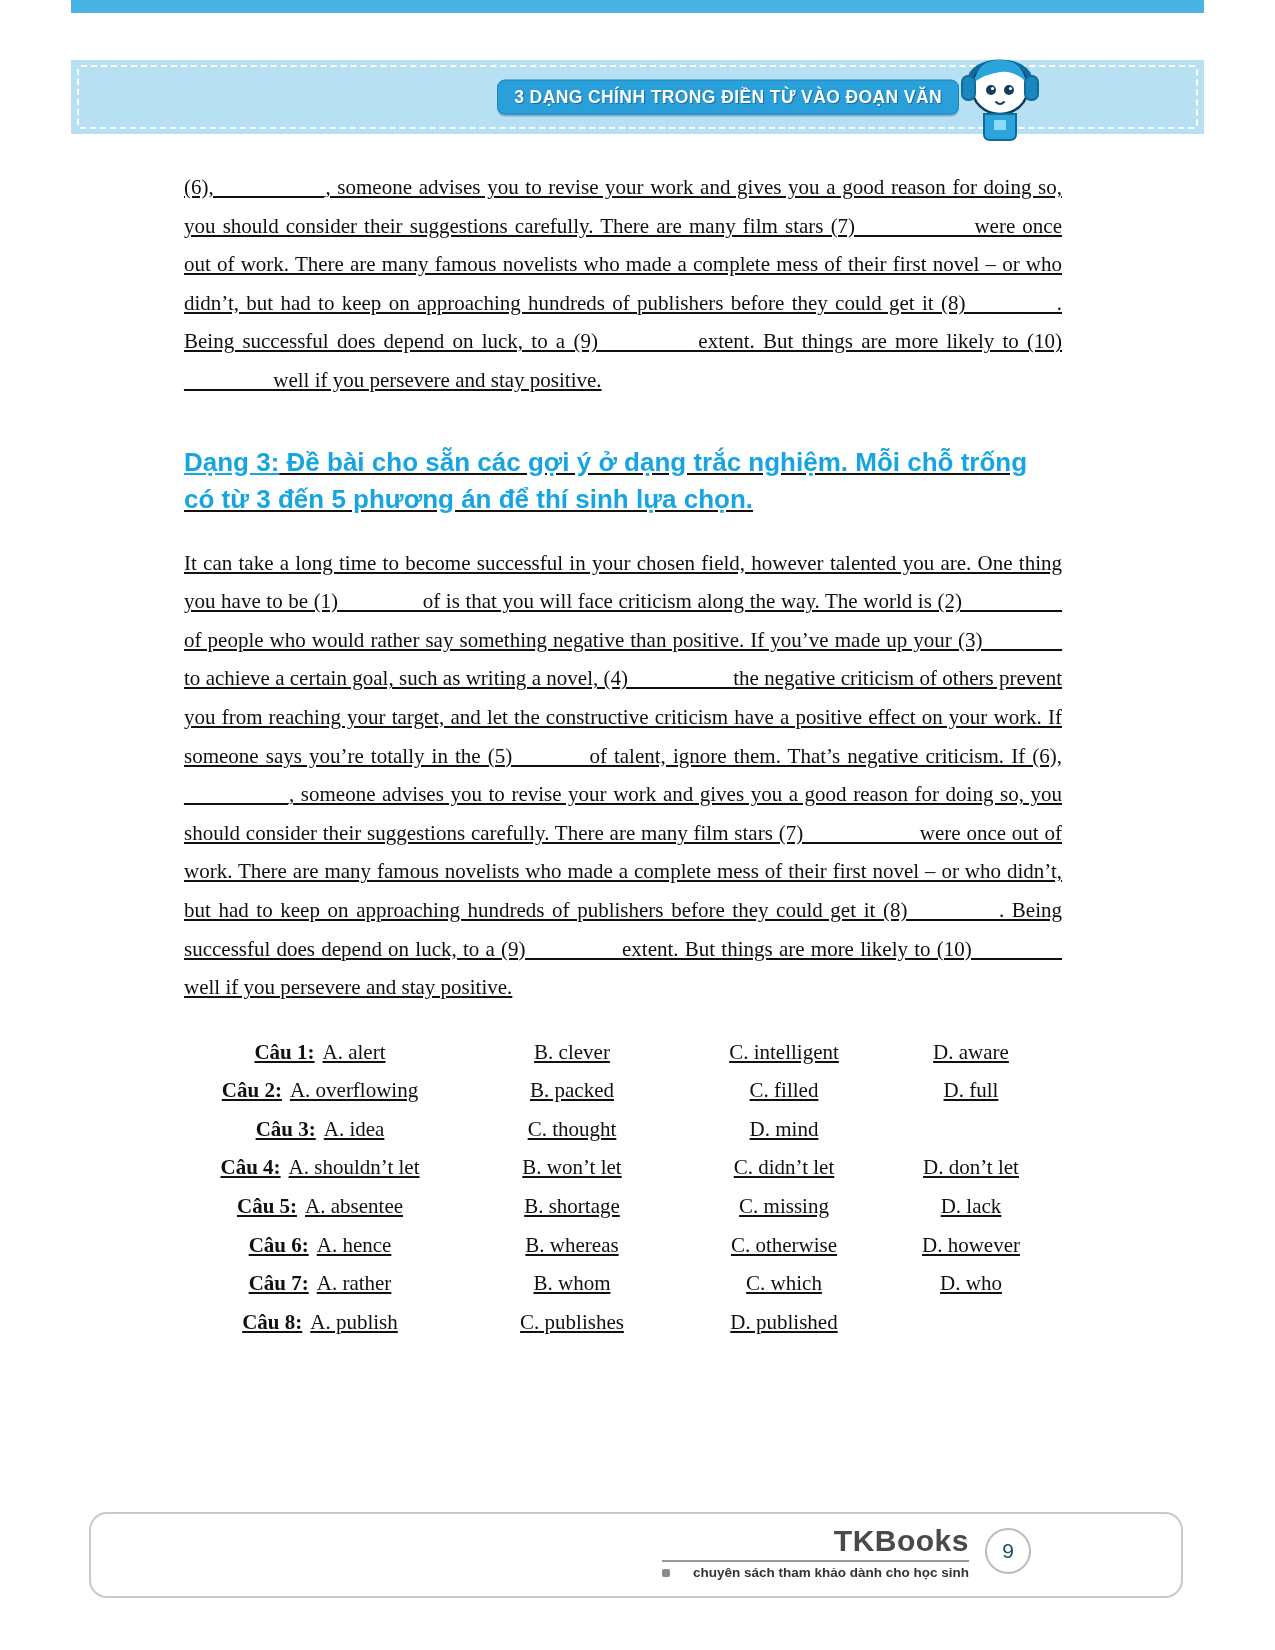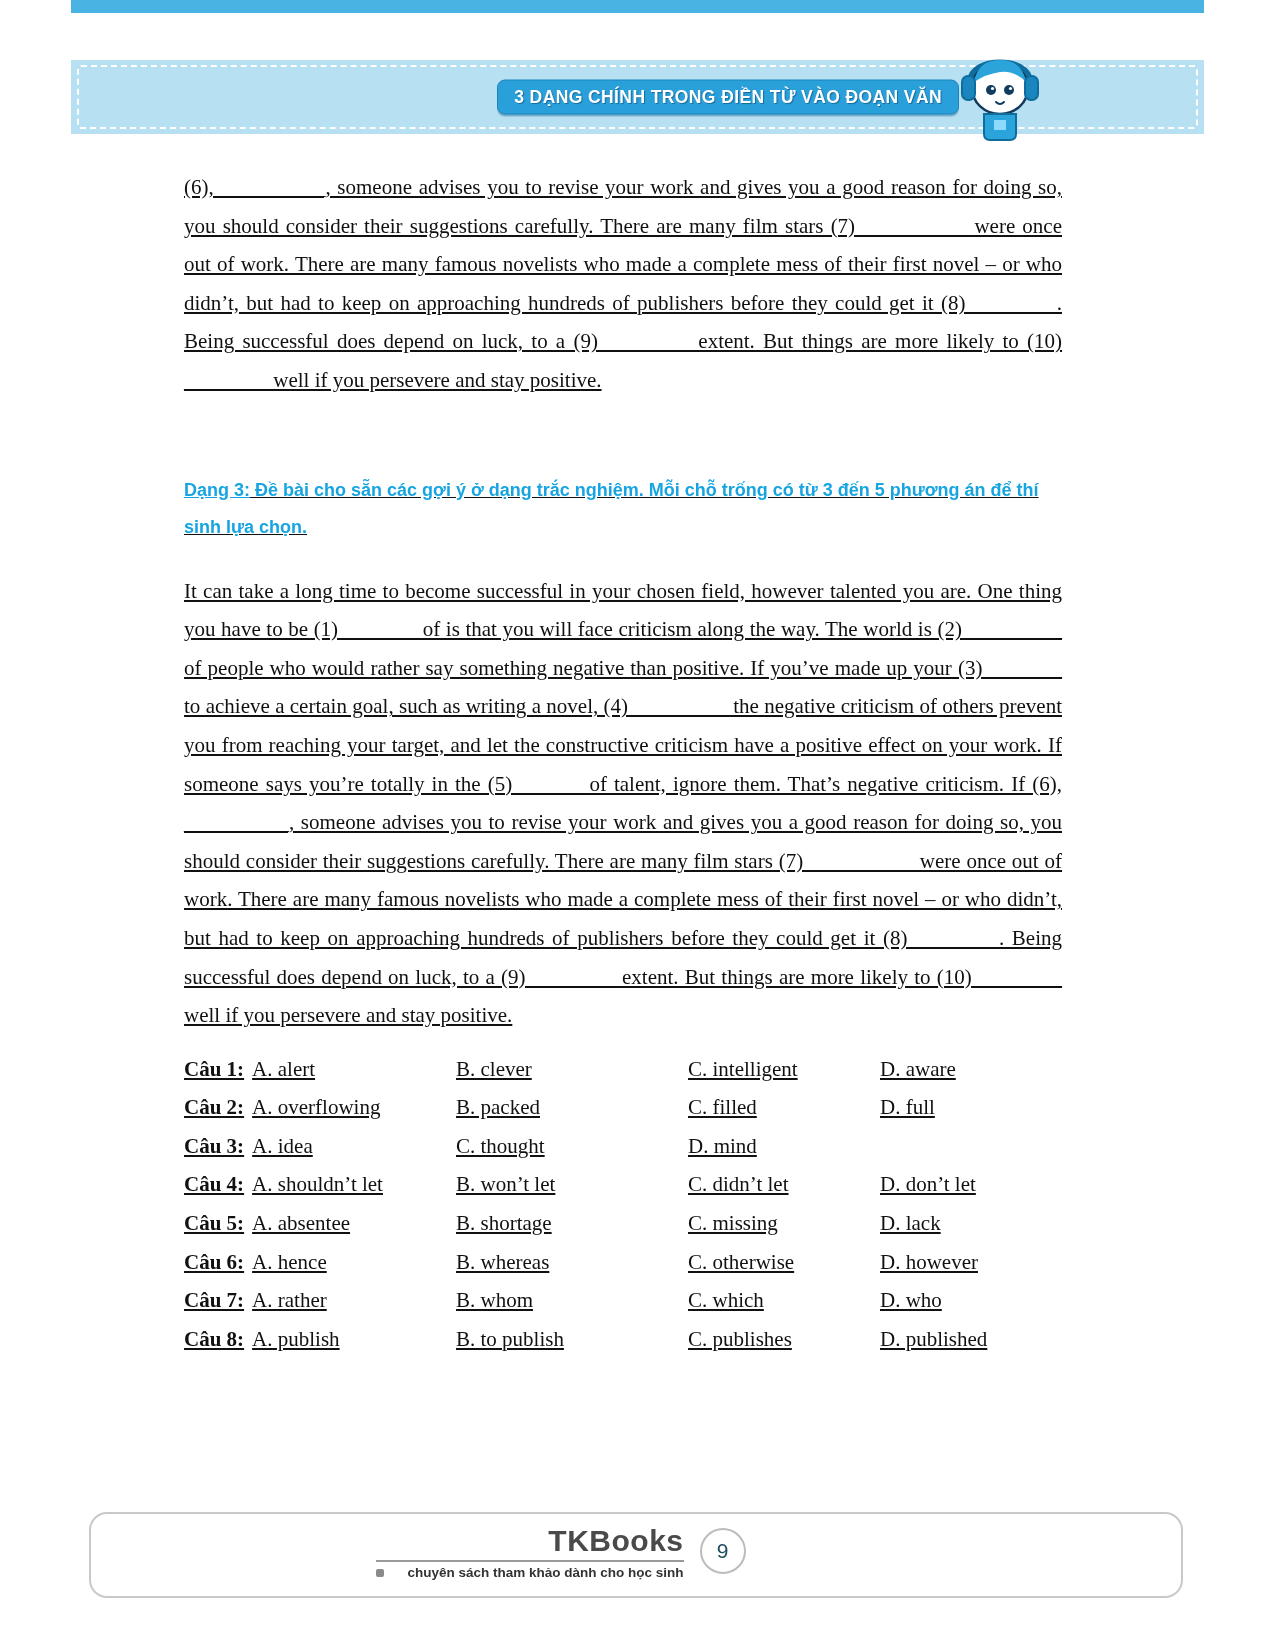--- a/index.html
+++ b/index.html
@@ -70,53 +70,53 @@
     top: 168px;
     text-decoration: underline;
   }
   p.body-text {
     font-size: 21px;
     line-height: 38.6px;
     text-align: justify;
     color: #101010;
   }
   .heading {
-    margin-top: 72px;
+    margin-top: 44px;
     margin-bottom: 26px;
     font-family: "Liberation Sans", sans-serif;
     font-weight: bold;
-    font-size: 18px;
+    font-size: 26px;
     line-height: 37px;
     color: #17a5e2;
   }
   .heading .hl { text-decoration: underline; }
 
   
-  .answers { margin-top: 15px; }
+  .answers { margin-top: 26px; text-align: center; }
   .answer-row {
     display: grid;
     grid-template-columns: 272px 232px 192px 1fr;
     font-size: 21px;
     line-height: 38.6px;
   }
   .qlabel { font-weight: bold; padding-right: 8px; }
 
   
   .footer-box {
     position: absolute;
     left: 75px; right: 78px; bottom: 52px;
     height: 86px;
     background: #ffffff;
     border: 2px solid #c9c9c9;
     border-radius: 18px;
   }
   .footer-inner {
     display: flex;
     align-items: flex-start;
-    justify-content: center;
+    justify-content: flex-end;
     gap: 16px;
     padding: 12px 150px 0 0;
     font-family: "Liberation Sans", sans-serif;
   }
   .footer-text-block { display: flex; flex-direction: column; align-items: flex-end; }
   .brand {
     font-size: 30px;
     font-weight: bold;
     color: #4a4a4a;
     letter-spacing: 0.5px;
@@ -238,21 +238,20 @@
 
       <div class="answer-row">
         <div><span class="qlabel">Câu 7:</span><span>A. rather</span></div>
         <div>B. whom</div>
         <div>C. which</div>
         <div>D. who</div>
       </div>
 
       <div class="answer-row">
         <div><span class="qlabel">Câu 8:</span><span>A. publish</span></div>
-        <div>B. to publish</div>
         <div>C. publishes</div>
         <div>D. published</div>
       </div>
 
     </div>
   </div>
 
   <div class="footer-box">
     <div class="footer-inner">
       <div class="footer-text-block">

